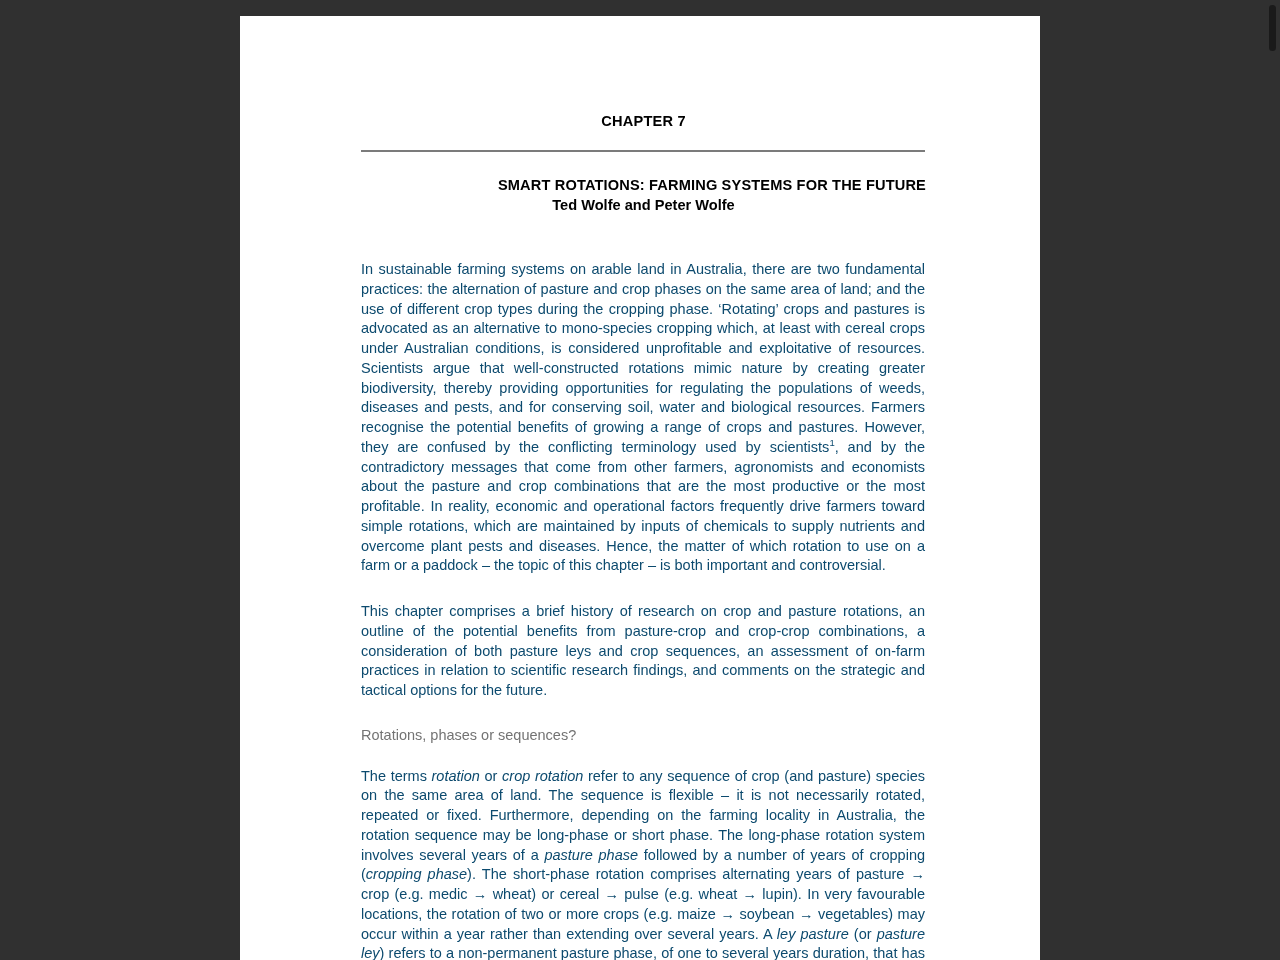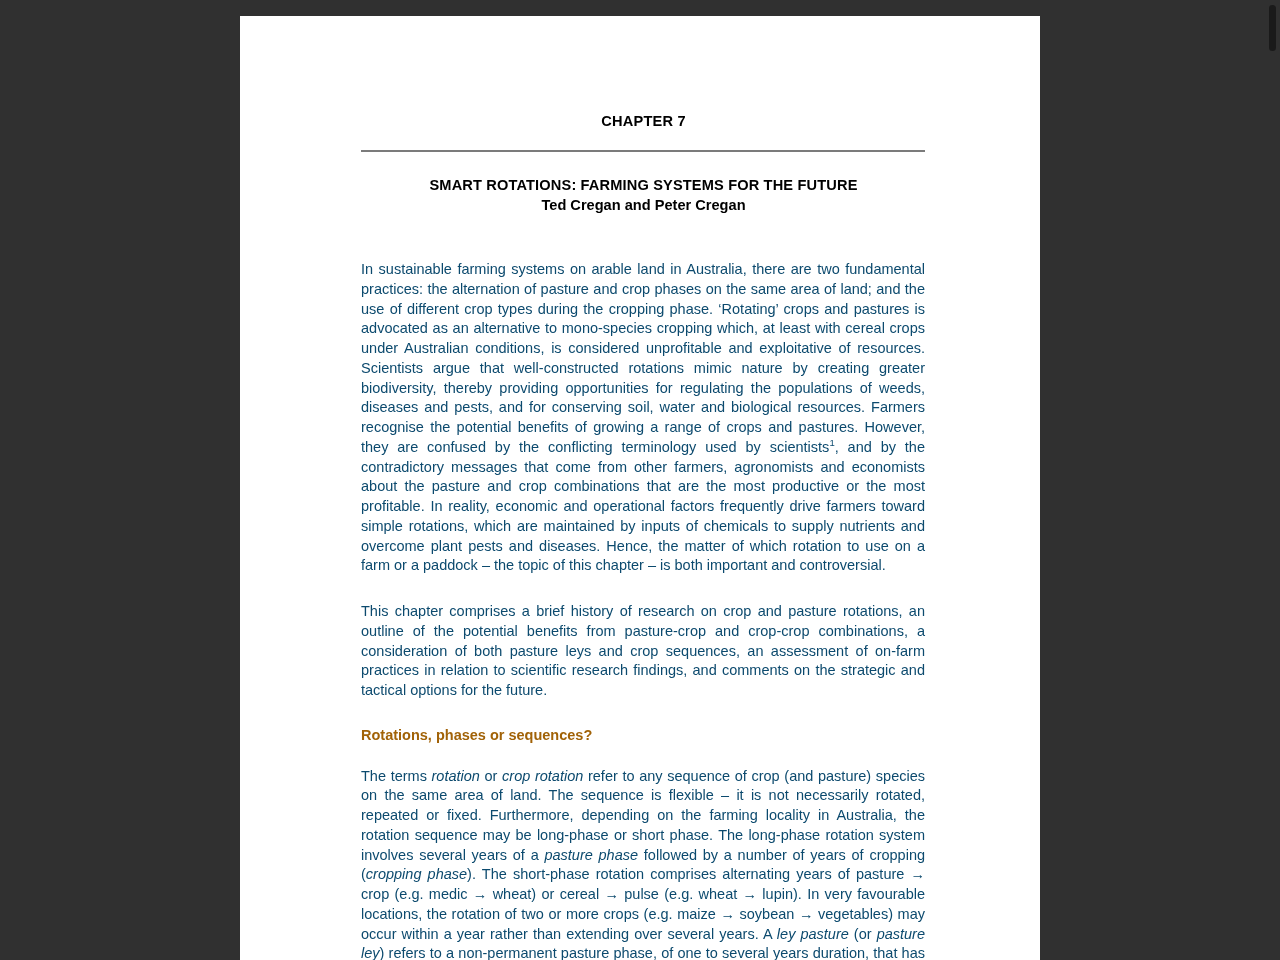--- a/index.html
+++ b/index.html
@@ -63,20 +63,21 @@
     text-align: center;
     margin-top: 23px;
   }
   .doc-title {
     font-weight: bold;
     font-size: 14.6px;
     color: #000;
     letter-spacing: 0.15px;
     line-height: 20px;
     margin: 0;
+    text-align: right;
   }
   .doc-authors {
     font-weight: bold;
     font-size: 14.6px;
     color: #000;
     line-height: 20px;
     margin: 0;
   }
 
   .rule-underscore {
@@ -100,24 +101,24 @@
     color: #0c4a6e;
     margin: 0;
     width: 564px;
     hyphens: none;
   }
 
   .para-gap-1 { margin-top: 26px; }
   .para-gap-2 { margin-top: 26px; }
 
   .section-heading {
-    font-weight: bold;
+    font-weight: normal;
     font-size: 14.5px;
     line-height: 19.75px;
-    color: #a16207;
+    color: #737373;
     margin: 0;
     margin-top: 25px;
   }
 
   .para-gap-3 { margin-top: 21px; }
 
   .body-para i { }
 
   sup {
     font-size: 9.5px;
@@ -151,21 +152,21 @@
 
   <div id="page">
     <div id="page-inner">
 
       <div class="chapter-label">CHAPTER 7</div>
 
       <div class="rule-gray"></div>
 
       <div class="title-block">
         <div class="doc-title">SMART ROTATIONS: FARMING SYSTEMS FOR THE FUTURE</div>
-        <div class="doc-authors">Ted Cregan and Peter Cregan</div>
+        <div class="doc-authors">Ted Wolfe and Peter Wolfe</div>
       </div>
 
       <div class="rule-underscore">______________________________________________________________________</div>
 
       <p class="body-para para-gap-1"><span>In sustainable farming systems on arable land in Australia, there are two fundamental practices: the alternation of pasture and crop phases on the same area of land; and the use of different crop types during the cropping phase. ‘Rotating’ crops and pastures is advocated as an alternative to mono-species cropping which, at least with cereal crops under Australian conditions, is considered unprofitable and exploitative of resources. Scientists argue that well-constructed rotations mimic nature by creating greater biodiversity, thereby providing opportunities for regulating the populations of weeds, diseases and pests, and for conserving soil, water and biological resources.  Farmers recognise the potential benefits of growing a range of crops and pastures.  However, they are confused by the conflicting terminology used by scientists</span><sup>1</sup><span>, and by the contradictory messages that come from other farmers, agronomists and economists about the pasture and crop combinations that are the most productive or the most profitable.  In reality, economic and operational factors frequently drive farmers toward simple rotations, which are maintained by inputs of chemicals to supply nutrients and overcome plant pests and diseases.  Hence, the matter of which rotation to use on a farm or a paddock – the topic of this chapter – is both important and controversial.</span></p>
 
       <p class="body-para para-gap-2">This chapter comprises a brief history of research on crop and pasture rotations, an outline of the potential benefits from pasture-crop and crop-crop combinations, a consideration of both pasture leys and crop sequences, an assessment of on-farm practices in relation to scientific research findings, and comments on the strategic and tactical options for the future.</p>
 
       <p class="section-heading">Rotations, phases or sequences?</p>
 

